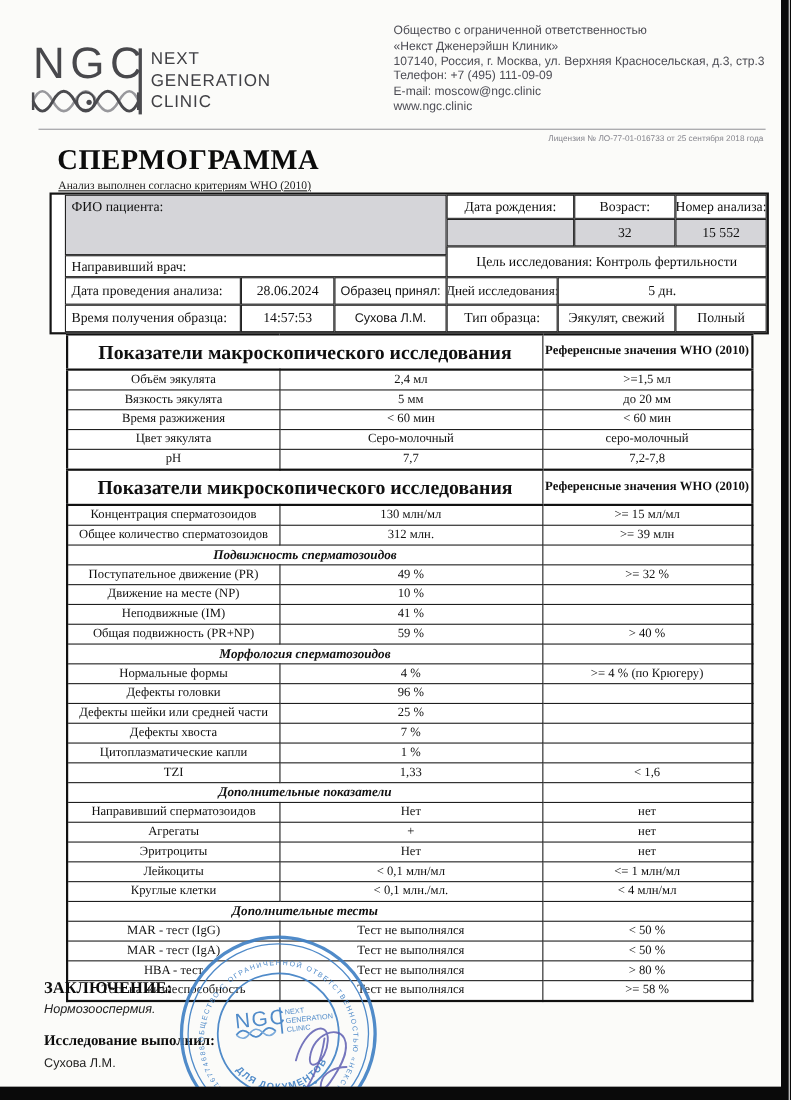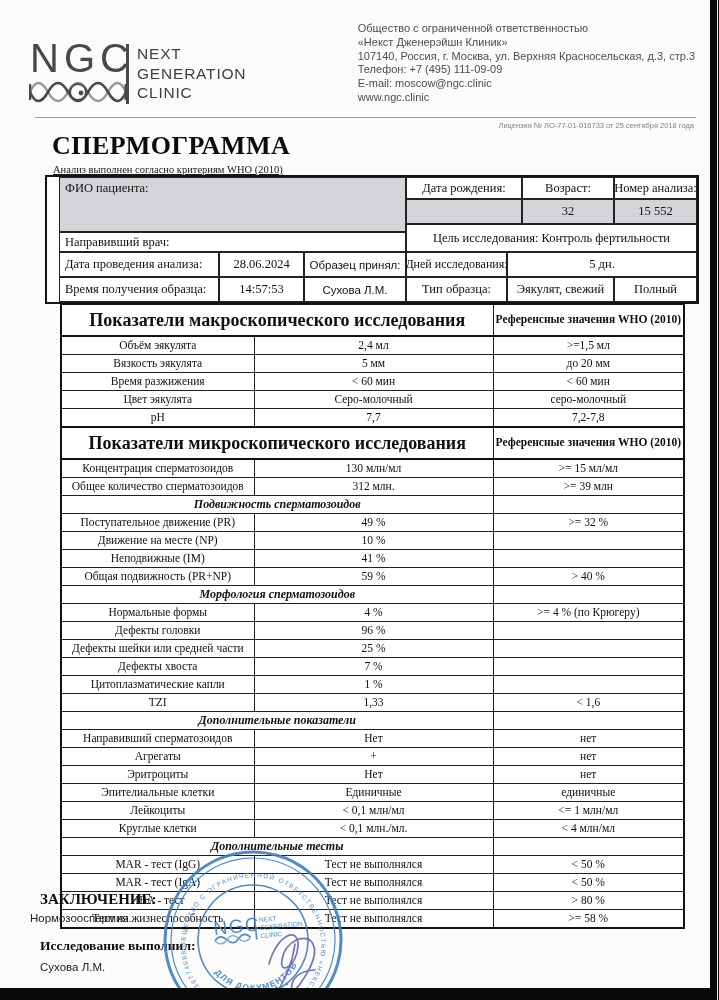--- a/index.html
+++ b/index.html
@@ -41,21 +41,21 @@
   #results-table{border:2px solid #111;}
   #results-table td{border:1px solid #1f1f1f;font-family:"Liberation Serif",serif;font-size:11.5px;
     text-align:center;color:#101010;padding:0 2px;height:17px;line-height:1.05;overflow:hidden;white-space:nowrap;}
   #results-table tr.hd td{height:30px;border-top:2px solid #111;border-bottom:2px solid #111;}
   #results-table tr.hd td.t{font-weight:bold;font-size:18px;}
   #results-table tr.hd td.r{font-weight:bold;font-size:11.5px;white-space:normal;line-height:1.2;}
   #results-table tr.sec td{font-weight:bold;font-style:italic;font-size:12px;}
 
   
   .concl-label{position:absolute;left:40px;top:891px;font-size:15px;font-weight:bold;color:#0c0c0c;}
-  .concl-text{position:absolute;left:30px;top:912px;font-family:"Liberation Sans",sans-serif;font-size:11.5px;color:#222;}
+  .concl-text{position:absolute;left:40px;top:912px;font-family:"Liberation Sans",sans-serif;font-size:11.5px;color:#222;font-style:italic;}
   .performed-label{position:absolute;left:40px;top:938px;font-size:13.5px;font-weight:bold;color:#0c0c0c;}
   .performed-by{position:absolute;left:40px;top:961px;font-family:"Liberation Sans",sans-serif;font-size:11.5px;color:#222;}
 
   .stamp{position:absolute;left:155px;top:842px;z-index:20;opacity:0.9;transform:rotate(-6deg);}
   .signature{position:absolute;left:255px;top:918px;z-index:21;opacity:0.85;}
 
   
   .band-bottom{position:absolute;left:0;top:988px;width:719px;height:12px;background:#0a0a0a;z-index:50;}
   .band-right{position:absolute;left:710px;top:0;width:9px;height:1000px;background:#0a0a0a;z-index:50;}
   .sliver{position:absolute;left:716.5px;top:0;width:1.5px;height:1000px;background:#e8e8e8;z-index:51;}
@@ -241,25 +241,20 @@
           </tr>
       <tr>
             <td>Агрегаты</td>
             <td>+</td>
             <td>нет</td>
           </tr>
       <tr>
             <td>Эритроциты</td>
             <td>Нет</td>
             <td>нет</td>
-          </tr>
-      <tr>
-            <td>Эпителиальные клетки</td>
-            <td>Единичные</td>
-            <td>единичные</td>
           </tr>
       <tr>
             <td>Лейкоциты</td>
             <td>&lt; 0,1 млн/мл</td>
             <td>&lt;= 1 млн/мл</td>
           </tr>
       <tr>
             <td>Круглые клетки</td>
             <td>&lt; 0,1 млн./мл.</td>
             <td>&lt; 4 млн/мл</td>

